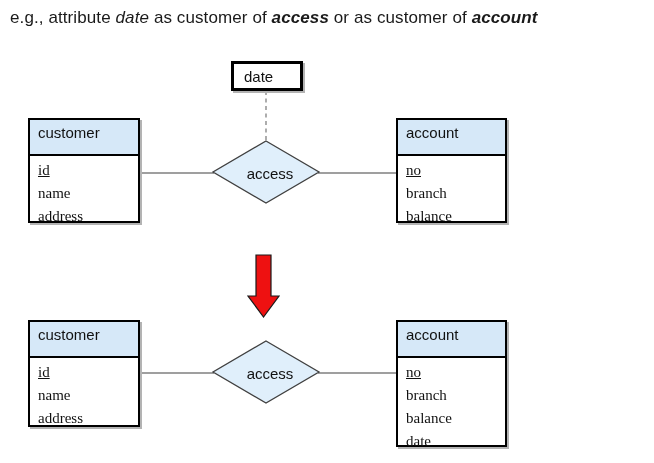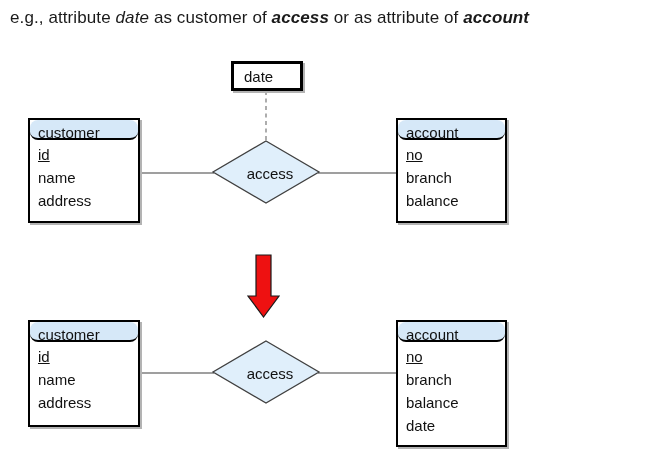--- a/index.html
+++ b/index.html
@@ -19,45 +19,45 @@
     letter-spacing:0.1px;
   }
   .title em{font-style:italic;}
   .title .bi{font-style:italic;font-weight:bold;}
   svg.layer{position:absolute;left:0;top:0;width:654px;height:463px;}
   .entity{
     position:absolute;background:#ffffff;border:2.5px solid #000;
     box-shadow:2px 2px 0 #b3b3b3;
   }
   .entity-header{
-    height:20px;background:var(--entity-header-fill);border-bottom:2.5px solid #000;
-    font-size:15px;color:#111;line-height:26px;padding-left:8px;border-radius:8px;
+    height:36px;background:var(--entity-header-fill);border-bottom:2.5px solid #000;
+    font-size:15px;color:#111;line-height:26px;padding-left:8px;
   }
-  .entity-body{padding:3px 0 4px 0;}
+  .entity-body{padding:3px 0 4px 0;font-family:Liberation Serif, serif;}
   .attr{font-size:15px;color:#111;line-height:23px;padding-left:8px;}
   .attr.u{text-decoration:underline;}
   .attr-box{
     position:absolute;background:#ffffff;border:3px solid #000;
     box-shadow:2px 2px 0 #b3b3b3;
     font-size:15px;color:#111;display:flex;align-items:center;padding-left:10px;
   }
   .diamond-label{font-size:15px;fill:#111;font-family:"Liberation Sans", sans-serif;}
   
   .cust-top{left:28px;top:118px;width:112px;height:105px;}
   .acct-top{left:396px;top:118px;width:111px;height:105px;}
   .cust-bot{left:28px;top:320px;width:112px;height:107px;}
   .acct-bot{left:396px;top:320px;width:111px;height:127px;}
   .date-box{left:231px;top:61px;width:72px;height:30px;}
 </style>
 </head>
 <body>
 
 <div class="canvas">
 
-  <div class="title"><span>e.g., attribute </span><em>date</em><span> as customer of </span><span class="bi">access</span><span> or as attribute of </span><span class="bi">account</span></div>
+  <div class="title"><span>e.g., attribute </span><em>date</em><span> as customer of </span><span class="bi">access</span><span> or as customer of </span><span class="bi">account</span></div>
 
   <svg class="layer">
 
     <line x1="266" y1="91" x2="266" y2="141" stroke="#8a8a8a" stroke-width="1.4" stroke-dasharray="4 3.5"></line>
     <line x1="140" y1="173" x2="214" y2="173" stroke="#7f7f7f" stroke-width="1.5"></line>
     <line x1="318" y1="173" x2="396" y2="173" stroke="#7f7f7f" stroke-width="1.5"></line>
     <polygon points="266,141 319,172 266,203 213,172" fill="#e0effb" stroke="#404040" stroke-width="1.3"></polygon>
     <text class="diamond-label" x="270" y="173" text-anchor="middle" dominant-baseline="central">access</text>
 
     <path d="M 256 255 L 271 255 L 271 296 L 279 296 L 263.5 317 L 248 296 L 256 296 Z" fill="#ee1111" stroke="#1a1a1a" stroke-width="1.2"></path>

